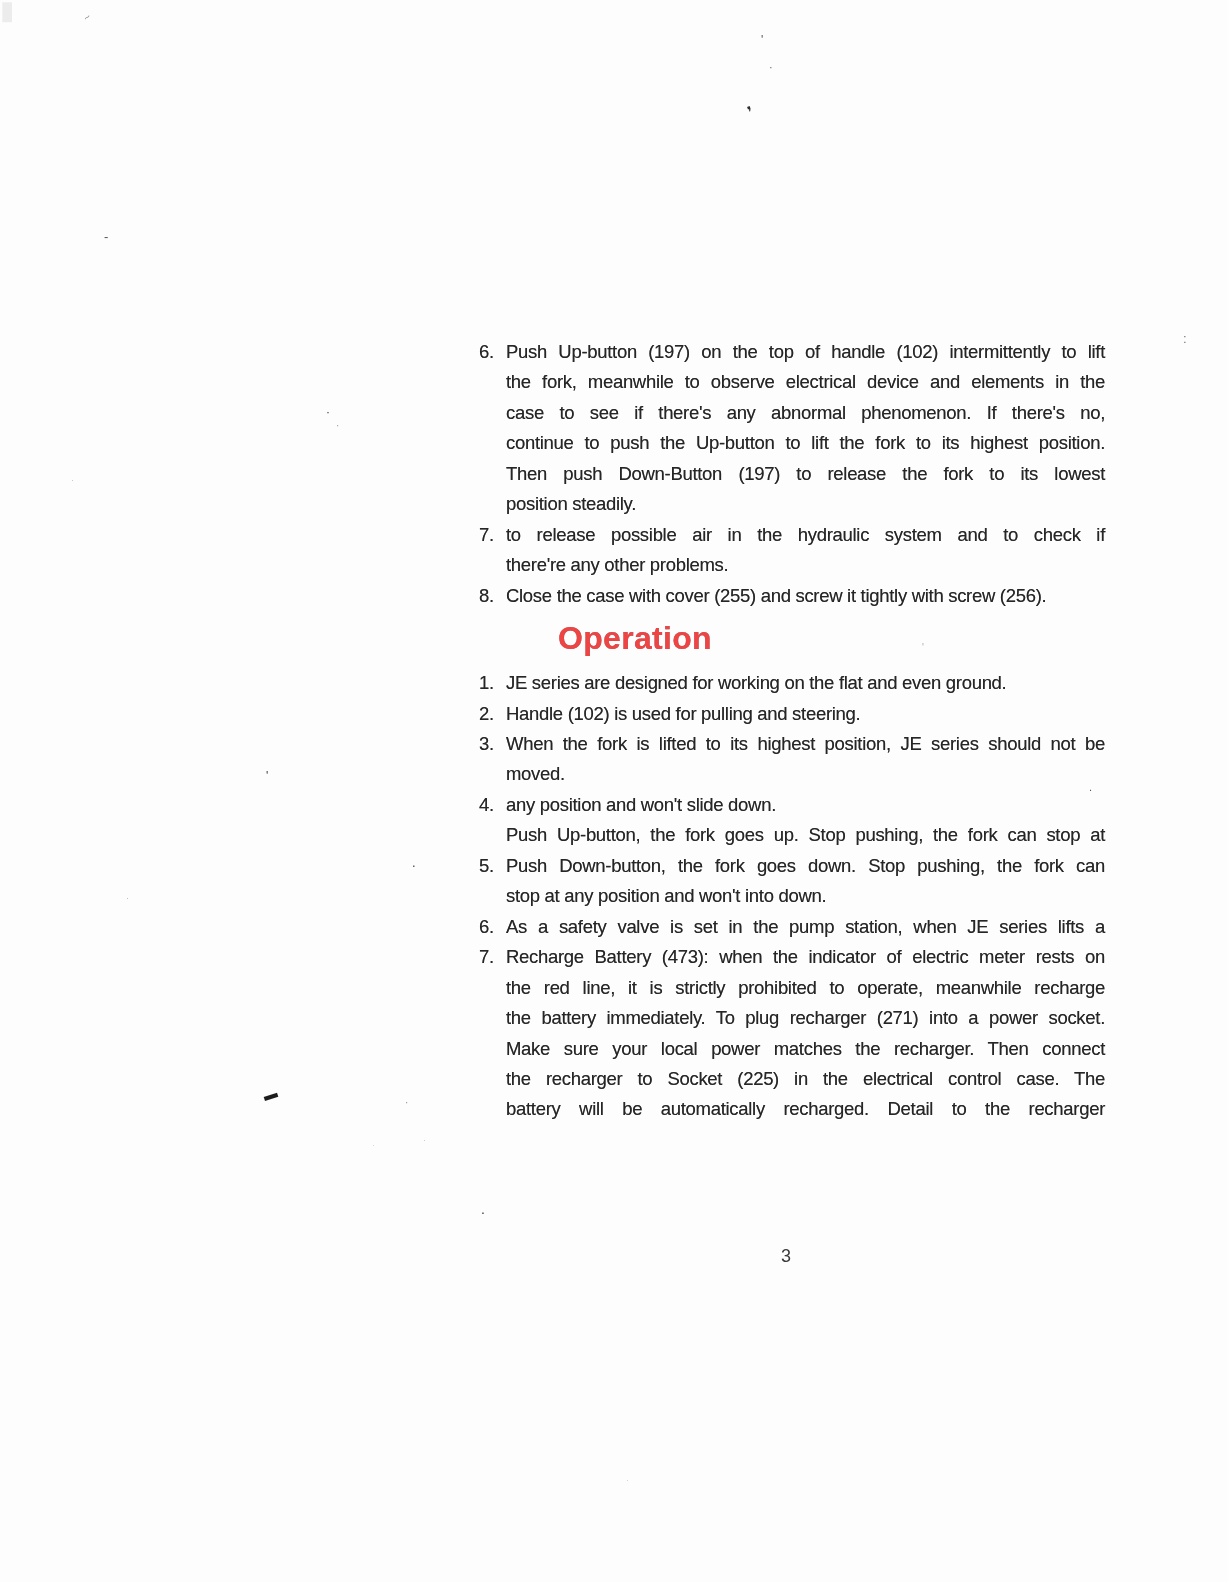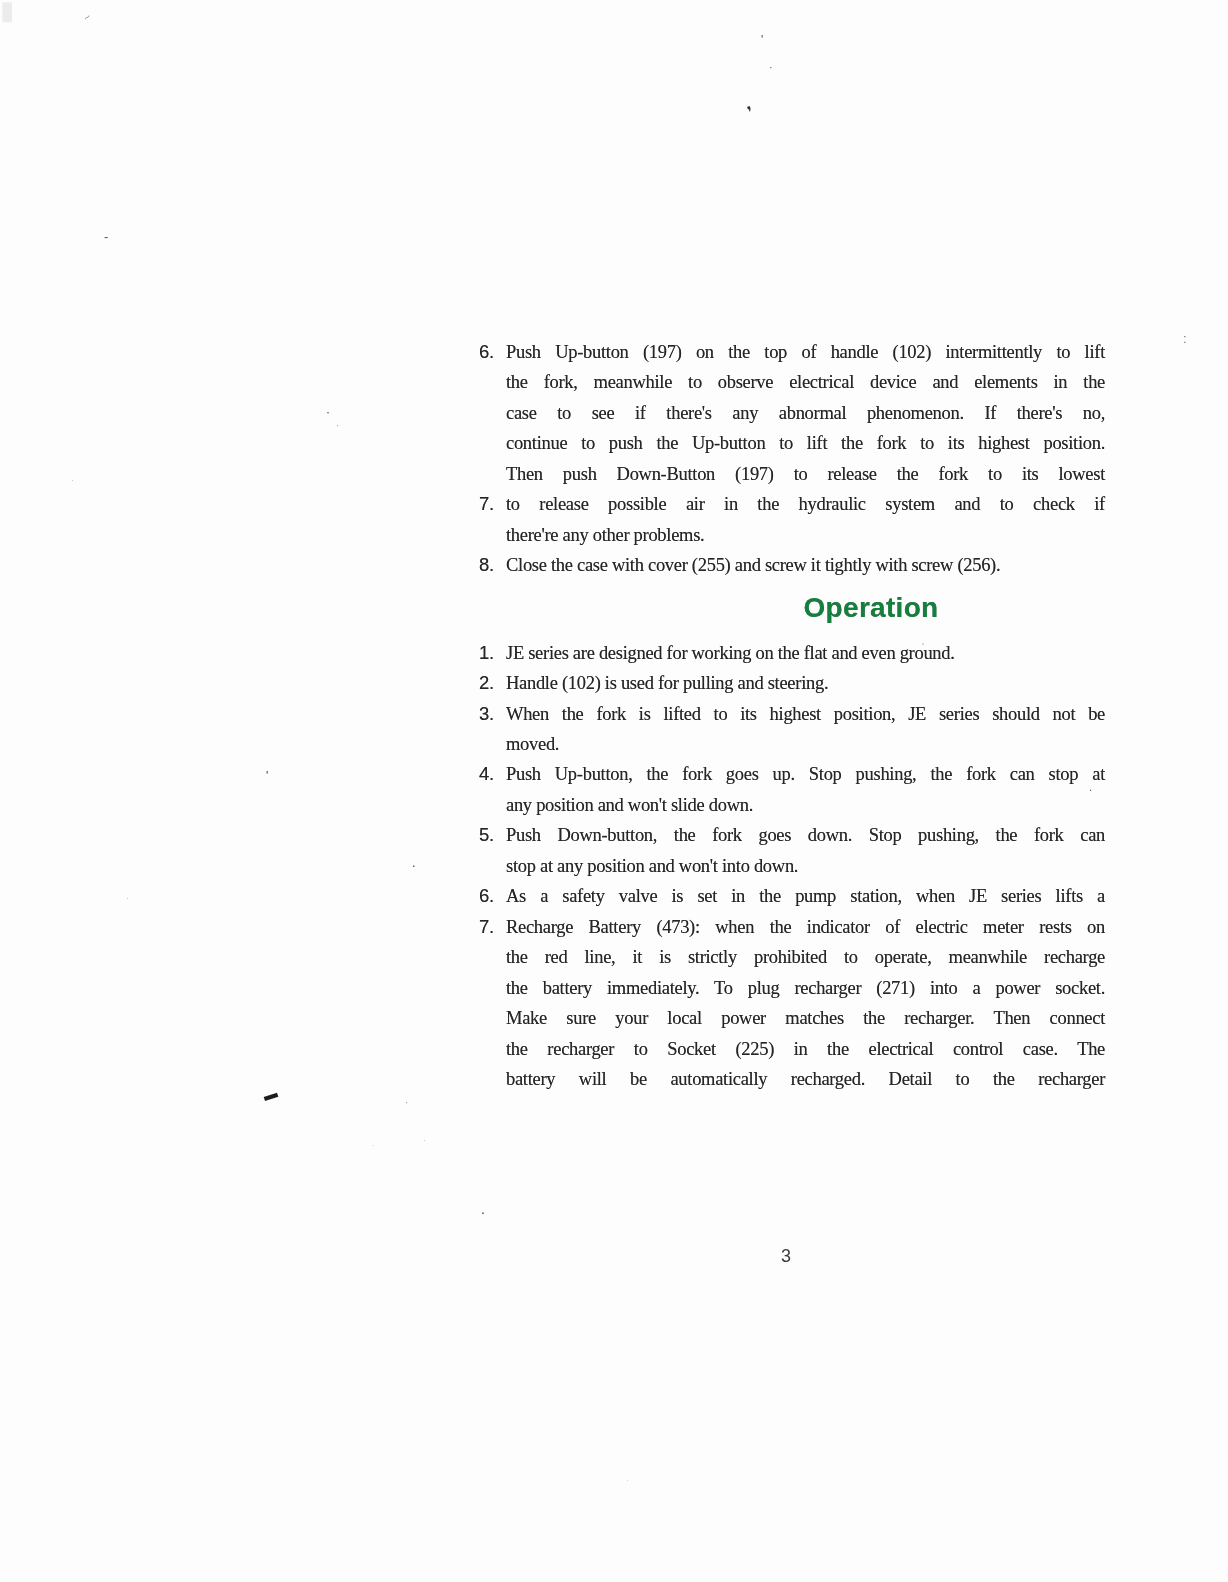--- a/index.html
+++ b/index.html
@@ -17,37 +17,37 @@
     left:479px;top:337px;
     width:626px;
     font-size:18.5px;
     letter-spacing:-0.3px;
     text-shadow:0 0 0.5px rgba(20,20,20,0.55);
   }
   .list{width:626px;}
   .item{display:flex;align-items:flex-start;}
   .num{width:27px;flex:none;line-height:30.45px;white-space:nowrap;}
   .body{flex:1;min-width:0;}
-  .line{line-height:30.45px;white-space:nowrap;font-family:Liberation Serif, serif;}
+  .line{line-height:30.45px;white-space:nowrap;}
   .line.just{
     white-space:normal;
     text-align:justify;
     text-align-last:justify;
     word-spacing:1px;
   }
   .heading{
     width:626px;
     margin-top:5px;
     line-height:44px;
-    font-size:28px;
+    font-size:32px;
     font-weight:bold;
     letter-spacing:0.3px;
-    text-align:center;
+    text-align:left;
     transform:translateX(79px);
-    color:#15803d;
+    color:#ef4444;
   }
   .op-list{margin-top:8px;}
   .page-number{
     position:absolute;
     left:781px;top:1246px;
     font-size:18px;
     color:#3a3a3a;
   }
   .artifact{
     position:absolute;
@@ -64,20 +64,21 @@
   <div class="doc">
     <div class="list" id="pre-list">
         <div class="item">
           <div class="num">6.</div>
           <div class="body">
             <div class="line just">Push Up-button (197) on the top of handle (102) intermittently to lift</div>
             <div class="line just">the fork, meanwhile to observe electrical device and elements in the</div>
             <div class="line just">case to see if there's any abnormal phenomenon. If there's no,</div>
             <div class="line just">continue to push the Up-button to lift the fork to its highest position.</div>
             <div class="line just">Then push Down-Button (197) to release the fork to its lowest</div>
+            <div class="line">position steadily.</div>
           </div>
         </div>
         <div class="item">
           <div class="num">7.</div>
           <div class="body">
             <div class="line just">to release possible air in the hydraulic system and to check if</div>
             <div class="line">there're any other problems.</div>
           </div>
         </div>
         <div class="item">
@@ -104,22 +105,22 @@
         <div class="item">
           <div class="num">3.</div>
           <div class="body">
             <div class="line just">When the fork is lifted to its highest position, JE series should not be</div>
             <div class="line">moved.</div>
           </div>
         </div>
         <div class="item">
           <div class="num">4.</div>
           <div class="body">
+            <div class="line">any position and won't slide down.</div>
             <div class="line just">Push Up-button, the fork goes up. Stop pushing, the fork can stop at</div>
-            <div class="line">any position and won't slide down.</div>
           </div>
         </div>
         <div class="item">
           <div class="num">5.</div>
           <div class="body">
             <div class="line just">Push Down-button, the fork goes down. Stop pushing, the fork can</div>
             <div class="line">stop at any position and won't into down.</div>
           </div>
         </div>
         <div class="item">

